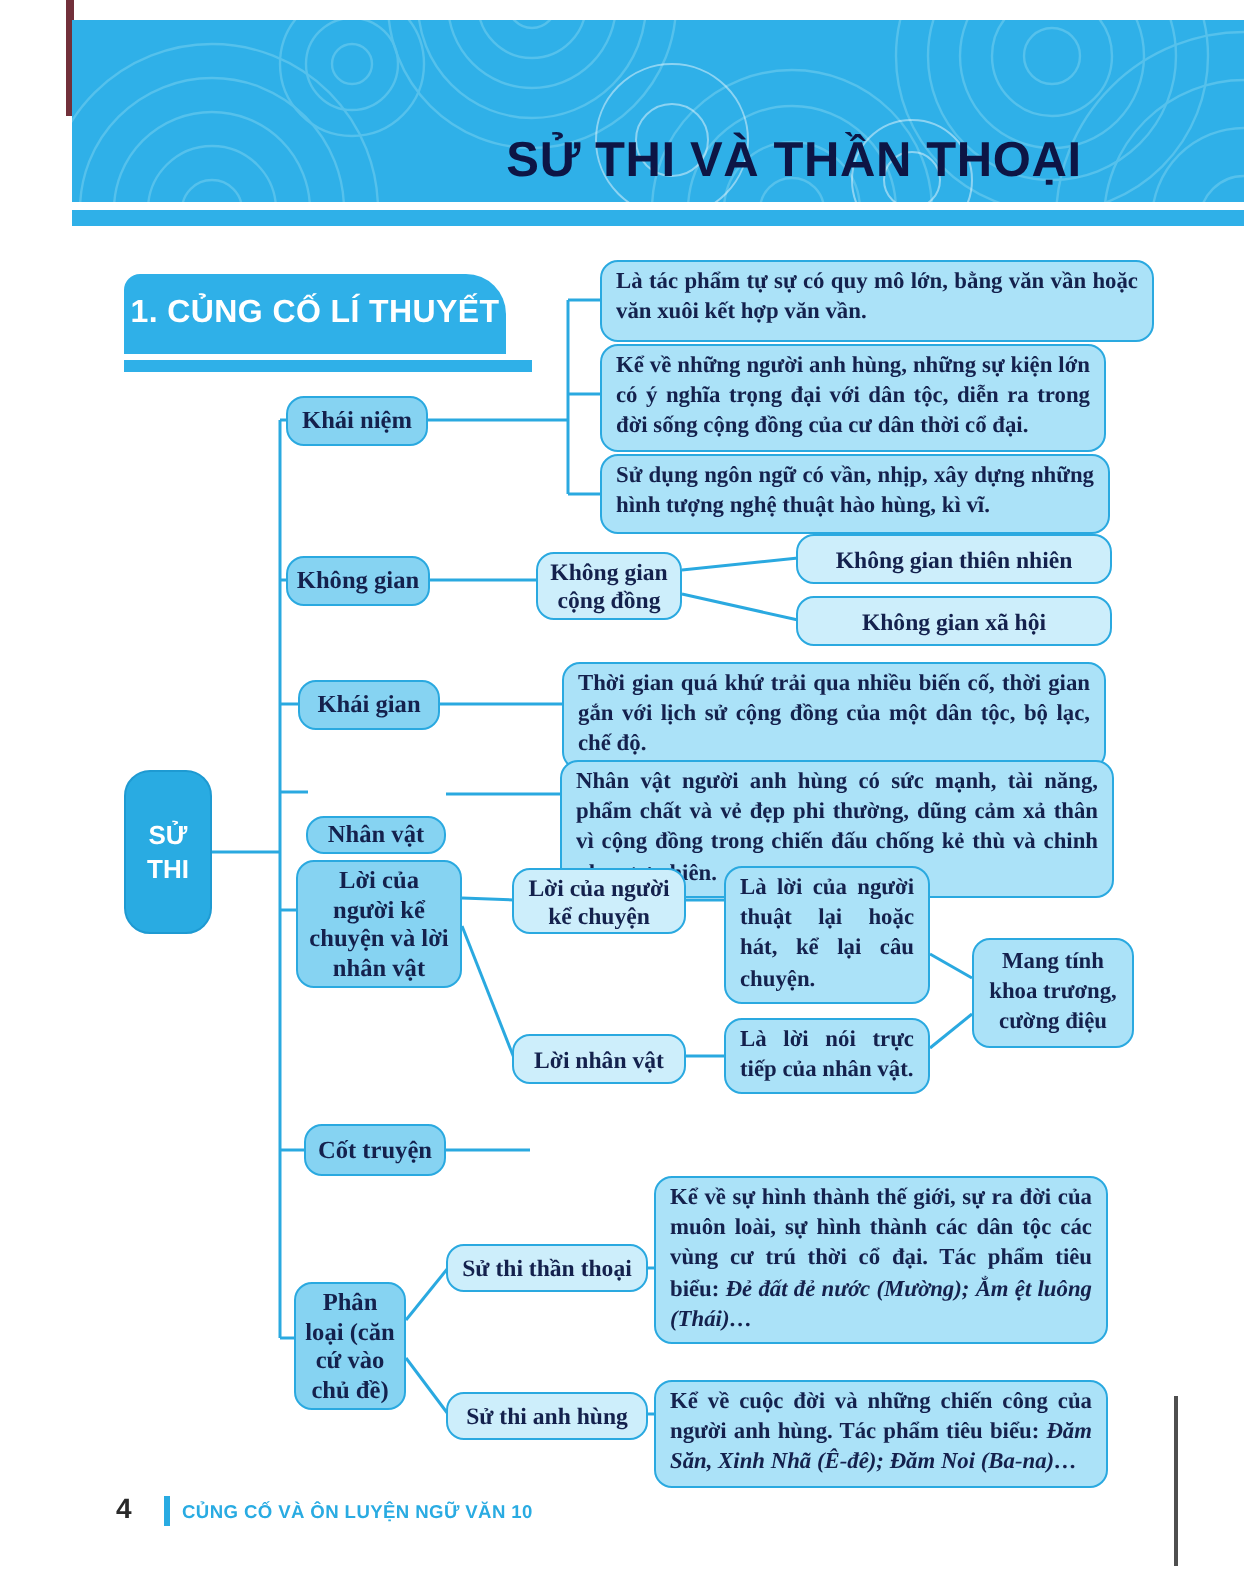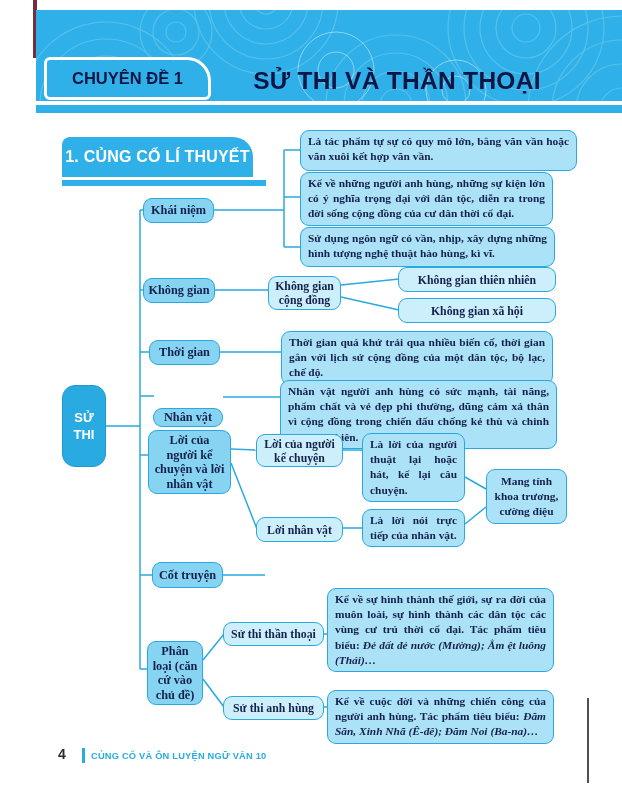--- a/index.html
+++ b/index.html
@@ -83,23 +83,20 @@
       </g>
       <g fill="none" stroke="rgba(255,255,255,0.45)" stroke-width="1">
         <circle cx="300" cy="60" r="18"></circle>
           <circle cx="300" cy="60" r="38"></circle>
         <circle cx="420" cy="80" r="14"></circle>
           <circle cx="420" cy="80" r="30"></circle>
       </g>
     </svg>
   </div>
   <div id="banner-strip"></div>
-  <div id="badge">
-    <span>CHUYÊN ĐỀ 1</span>
-  </div>
   <div id="main-title">
     <span>SỬ THI VÀ THẦN THOẠI</span>
   </div>
 
   <div id="section-box">
     <span>1. CỦNG CỐ LÍ THUYẾT</span>
   </div>
   <div id="section-bar"></div>
 
   <svg id="lines" width="622" height="797" viewBox="0 0 622 797">
@@ -141,21 +138,21 @@
     <span>SỬ THI</span>
   </div>
 
   <div class="box label" style="left:143px;top:198px;width:71px;height:25px;">
     <span>Khái niệm</span>
   </div>
   <div class="box label" style="left:143px;top:278px;width:72px;height:25px;">
     <span>Không gian</span>
   </div>
   <div class="box label" style="left:149px;top:340px;width:71px;height:25px;">
-    <span>Thời gian</span>
+    <span>Khái gian</span>
   </div>
   <div class="box label" style="left:153px;top:384px;width:70px;height:19px;margin-top:24px;">
     <span>Nhân vật</span>
   </div>
   <div class="box label" style="left:148px;top:430px;width:83px;min-height:50px;">
     <span>Lời của người kể chuyện và lời nhân vật</span>
   </div>
   <div class="box label" style="left:152px;top:562px;width:71px;height:26px;">
     <span>Cốt truyện</span>
   </div>

